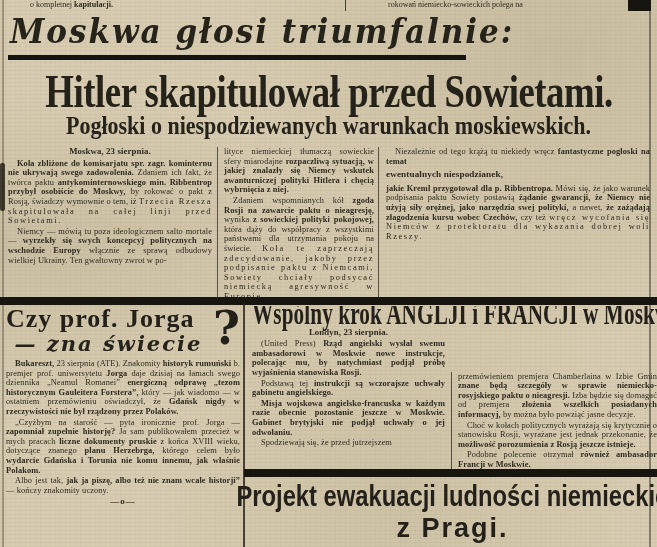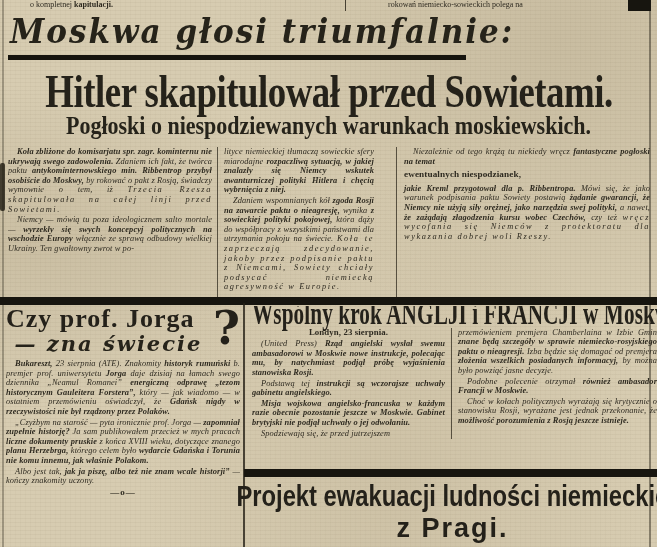--- a/index.html
+++ b/index.html
@@ -30,50 +30,50 @@
     position:absolute;top:64px;left:50%;white-space:nowrap;
     font-weight:bold;font-size:40px;color:#25221a;letter-spacing:-0.5px;
     transform:translateX(-50%) scale(0.92,1.15);transform-origin:center top;
   }
   .subheadline{
     position:absolute;top:112px;left:0;width:657px;text-align:center;white-space:nowrap;
     font-weight:bold;font-size:22px;color:#26231a;
     transform:scaleY(1.12);transform-origin:center top;
   }
   .bodytxt{font-size:8.4px;line-height:9.6px;text-align:justify;letter-spacing:0.1px;}
-  .p{margin:0 0 1px 0;text-indent:9px;font-style:italic;}
+  .p{margin:0 0 1px 0;text-indent:9px;}
   .p.cont{text-indent:0;}
   .r-n{font-weight:normal;}
   .r-b{font-weight:bold;}
   .r-sp{letter-spacing:1.6px;}
   .dateline{font-weight:bold;text-align:center;font-size:8.8px;margin:0 0 2px 0;}
   .lead-cols{position:absolute;top:147px;left:8px;width:642px;height:150px;display:flex;overflow:hidden;}
   .lead-col1{width:204px;}
   .lead-col2{width:150px;border-left:1px solid rgba(45,40,28,0.75);padding-left:6px;margin-left:5px;}
-  .lead-col3{flex:1;border-left:1px solid rgba(45,40,28,0.75);padding-left:7px;margin-left:22px;}
+  .lead-col3{flex:1;border-left:1px solid rgba(45,40,28,0.75);padding-left:7px;margin-left:4px;}
   .centered-sub{font-weight:bold;font-size:9.2px;margin:4px 0 4px 0;text-indent:0;}
   .bar{position:absolute;background:#17150f;}
   .bar1{top:297px;left:0;width:657px;height:8px;}
   .bar2{top:469px;left:244px;width:413px;height:8px;}
   .vdiv{position:absolute;left:243px;top:303px;height:244px;width:2px;background:rgba(38,33,22,0.8);}
   .jorga{position:absolute;left:6px;top:305px;width:234px;bottom:0;overflow:hidden;}
   .jorga-head{display:flex;align-items:flex-start;margin-bottom:3px;}
   .jorga-lines{flex:1;}
   .jorga-l1{font-family:Liberation Serif, serif;font-weight:bold;font-size:26px;line-height:27px;letter-spacing:1px;color:#24211a;white-space:nowrap;}
   .jorga-l2{font-family:"DejaVu Serif", serif;font-weight:bold;font-style:italic;font-size:21px;line-height:24px;letter-spacing:2px;color:#26231a;text-align:center;white-space:nowrap;}
   .jorga-q{font-family:"DejaVu Serif", serif;font-weight:bold;font-size:46px;line-height:46px;color:#24211a;margin-left:2px;}
   .endmark{text-align:center;font-weight:bold;font-size:9px;letter-spacing:1px;margin-top:2px;}
   .anglo{position:absolute;left:252px;top:306px;width:405px;height:163px;overflow:hidden;}
   .anglo-title{
     white-space:nowrap;font-weight:bold;font-size:25px;color:#24211a;
     transform:scale(0.85,1.25);transform-origin:left top;margin:2px 0 10px 0;
   }
   .anglo-cols{display:flex;}
   .anglo-colL{width:193px;}
-  .anglo-colR{flex:1;border-left:1px solid rgba(45,40,28,0.75);padding-left:6px;margin-left:6px;}
+  .anglo-colR{flex:1;border-left:1px solid rgba(45,40,28,0.75);padding-left:6px;margin-left:6px;margin-top:44px;}
   .prague{position:absolute;left:248px;top:479px;width:409px;text-align:center;}
   .prague-l1{display:flex;justify-content:center;}
   .prague-l1 span{
     white-space:nowrap;font-family:"Liberation Sans", sans-serif;font-weight:bold;
     font-size:27px;color:#24211a;transform:scale(0.88,1.12);transform-origin:center top;
   }
   .prague-l2{font-family:"Liberation Sans", sans-serif;font-weight:bold;font-size:27px;color:#24211a;margin-top:3px;letter-spacing:2px;}
   .tr-box{position:absolute;top:0;right:6px;width:23px;height:11px;background:#17150f;}
   .tick{position:absolute;background:rgba(38,33,22,0.8);}
 </style>
@@ -98,20 +98,21 @@
   </div>
 
   <div class="kicker">Moskwa głosi triumfalnie:</div>
   <div class="kicker-rule"></div>
 
   <div class="headline">Hitler skapitulował przed Sowietami.</div>
   <div class="subheadline">Pogłoski o niespodziewanych warunkach moskiewskich.</div>
 
   <div class="lead-cols bodytxt">
     <div class="lead-col1">
+      <p class="dateline">Moskwa, 23 sierpnia.</p>
       <p class="p"><span class="r-b">Koła zbliżone do komisarjatu spr. zagr. kominternu nie ukrywają swego zadowolenia. </span><span class="r-n">Zdaniem ich fakt, że twórca paktu </span><span class="r-b">antykominternowskiego min. Ribbentrop przybył osobiście do Moskwy, </span><span class="r-n">by rokować o pakt z Rosją, świadczy wymownie o tem, iż </span><span class="r-sp">Trzecia Rzesza skapitulowała na całej linji przed Sowietami.</span></p>
       <p class="p"><span class="r-n">Niemcy — mówią tu poza ideologicznem salto mortale — </span><span class="r-b">wyrzekły się swych koncepcyj politycznych na wschodzie Europy </span><span class="r-n">włącznie ze sprawą odbudowy wielkiej Ukrainy. Ten gwałtowny zwrot w po-</span></p>
     </div>
     <div class="lead-col2">
       <p class="p cont"><span class="r-n">lityce niemieckiej tłumaczą sowieckie sfery miarodajne </span><span class="r-b">rozpaczliwą sytuacją, w jakiej znalazły się Niemcy wskutek awanturniczej polityki Hitlera i chęcią wybrnięcia z niej.</span></p>
       <p class="p"><span class="r-n">Zdaniem wspomnianych kół </span><span class="r-b">zgoda Rosji na zawarcie paktu o nieagresję, </span><span class="r-n">wynika </span><span class="r-b">z sowieckiej polityki pokojowej, </span><span class="r-n">która dąży do współpracy z wszystkimi państwami dla utrzymania pokoju na świecie. </span><span class="r-sp">Koła te zaprzeczają zdecydowanie, jakoby przez podpisanie paktu z Niemcami, Sowiety chciały podsycać niemiecką agresywność w Europie.</span></p>
     </div>
     <div class="lead-col3">
       <p class="p"><span class="r-n">Niezależnie od tego krążą tu niekiedy wręcz </span><span class="r-b">fantastyczne pogłoski na temat</span></p>
       <p class="centered-sub">ewentualnych niespodzianek,</p>
@@ -141,22 +142,22 @@
     <div class="anglo-cols">
       <div class="anglo-colL">
         <p class="dateline">Londyn, 23 sierpnia.</p>
         <p class="p"><span class="r-n">(United Press) </span><span class="r-b">Rząd angielski wysłał swemu ambasadorowi w Moskwie nowe instrukcje, polecając mu, by natychmiast podjął próbę wyjaśnienia stanowiska Rosji.</span></p>
         <p class="p"><span class="r-n">Podstawą tej </span><span class="r-b">instrukcji są wczorajsze uchwały gabinetu angielskiego.</span></p>
         <p class="p"><span class="r-b">Misja wojskowa angielsko-francuska w każdym razie obecnie pozostanie jeszcze w Moskwie. Gabinet brytyjski nie podjął uchwały o jej odwołaniu.</span></p>
         <p class="p"><span class="r-n">Spodziewają się, że przed jutrzejszem</span></p>
       </div>
       <div class="anglo-colR">
         <p class="p cont"><span class="r-n">przemówieniem premjera Chamberlaina w Izbie Gmin </span><span class="r-b">znane będą szczegóły w sprawie niemiecko-rosyjskiego paktu o nieagresji. </span><span class="r-n">Izba będzie się domagać od premjera </span><span class="r-b">złożenia wszelkich posiadanych informacyj, </span><span class="r-n">by można było powziąć jasne decyzje.</span></p>
+        <p class="p"><span class="r-n">Choć w kołach politycznych wyrażają się krytycznie o stanowisku Rosji, wyrażane jest jednak przekonanie, że </span><span class="r-b">możliwość porozumienia z Rosją jeszcze istnieje.</span></p>
         <p class="p"><span class="r-n">Podobne polecenie otrzymał </span><span class="r-b">również ambasador Francji w Moskwie.</span></p>
-        <p class="p"><span class="r-n">Choć w kołach politycznych wyrażają się krytycznie o stanowisku Rosji, wyrażane jest jednak przekonanie, że </span><span class="r-b">możliwość porozumienia z Rosją jeszcze istnieje.</span></p>
       </div>
     </div>
   </div>
 
   <div class="bar bar2"></div>
 
   <div class="prague">
     <div class="prague-l1">
         <span>Projekt ewakuacji ludności niemieckie</span>
       </div>

